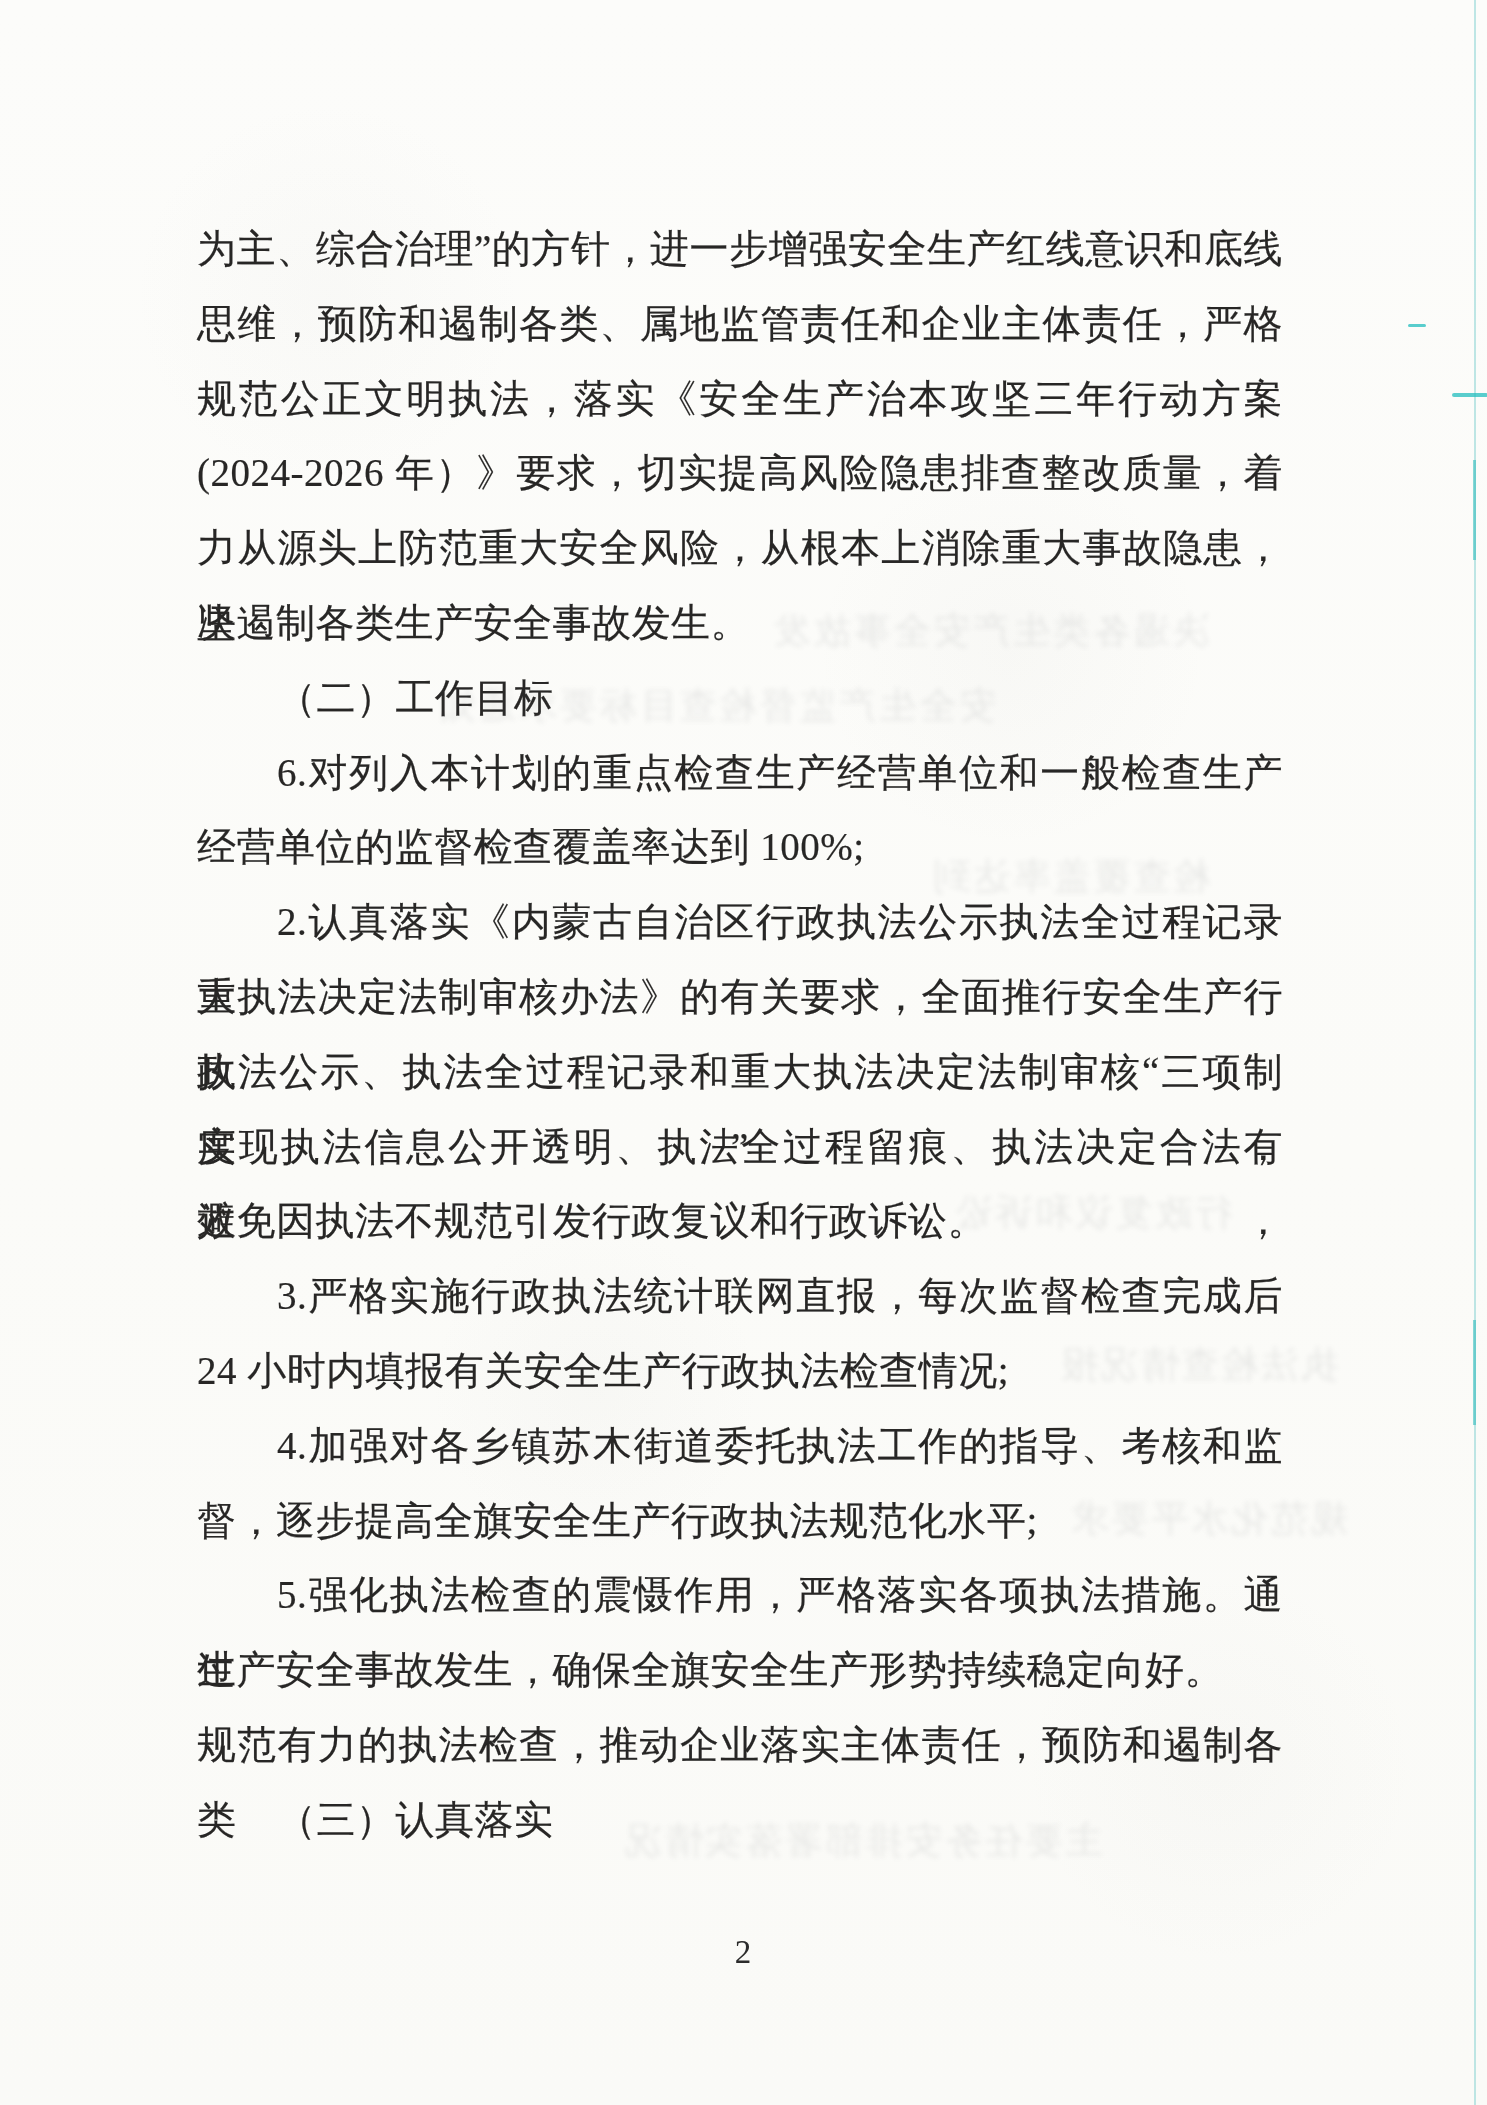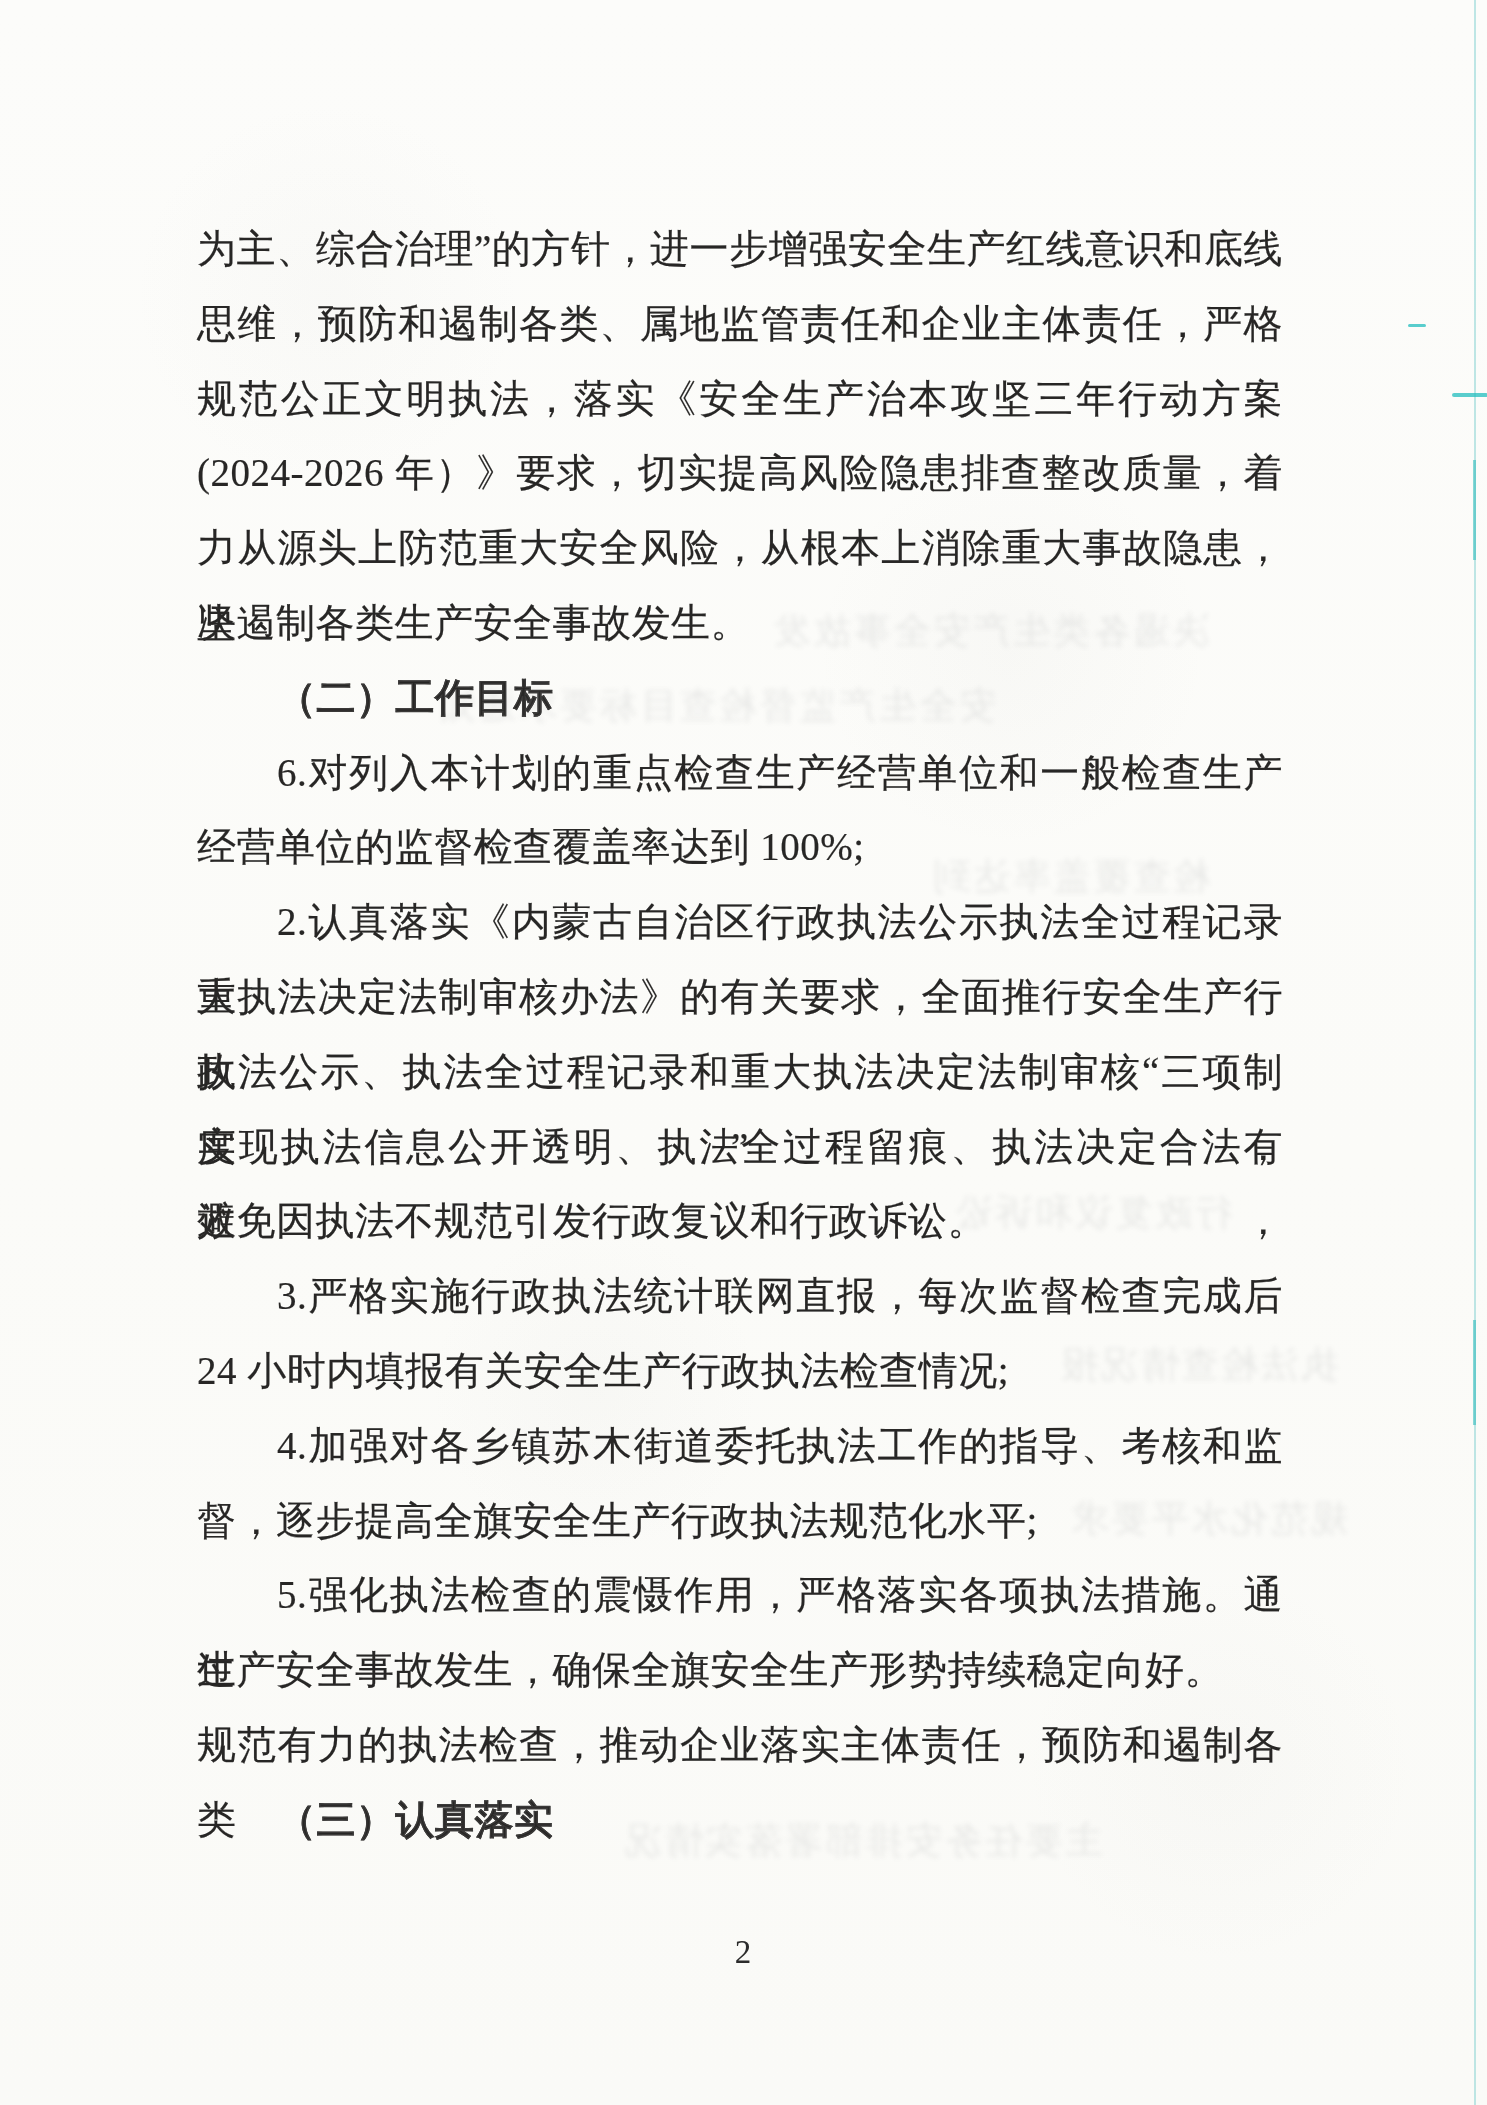--- a/index.html
+++ b/index.html
@@ -25,21 +25,21 @@
     text-rendering:optimizeLegibility;
   }
   .line{
     height:74.8px;
     text-align:justify;
     text-align-last:left;
     -webkit-text-stroke:.2px #3a3938;
   }
   .line.fill{ text-align-last:justify; }
   .line.indent{ text-indent:80px; }
-  .line.heading{ font-weight:700; }
+  .line.heading{ font-weight:400; }
   
   .page-number{
     position:absolute;
     left:0;top:1934px;width:1487px;
     text-align:center;
     font-size:33px;color:#2b2b2b;
     letter-spacing:1px;
   }
   
   .scan-edge-line{

